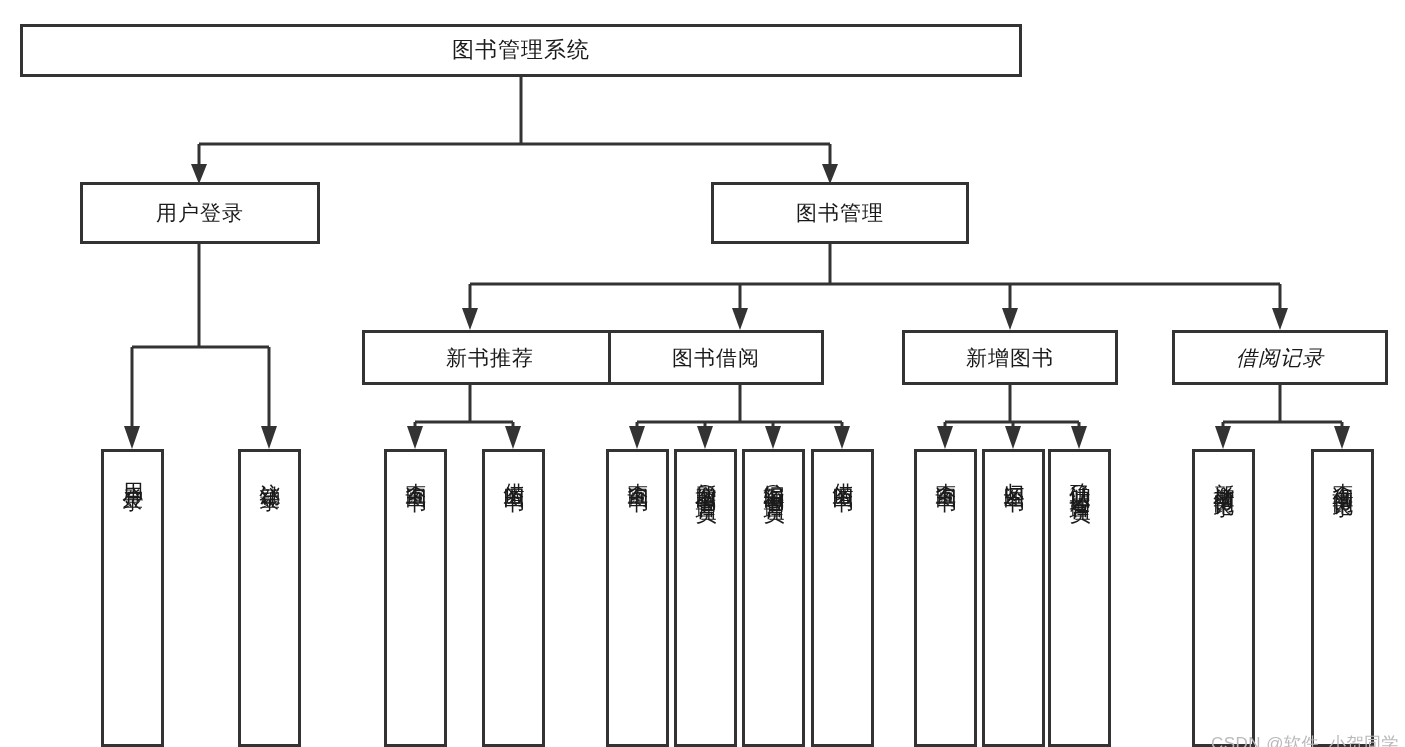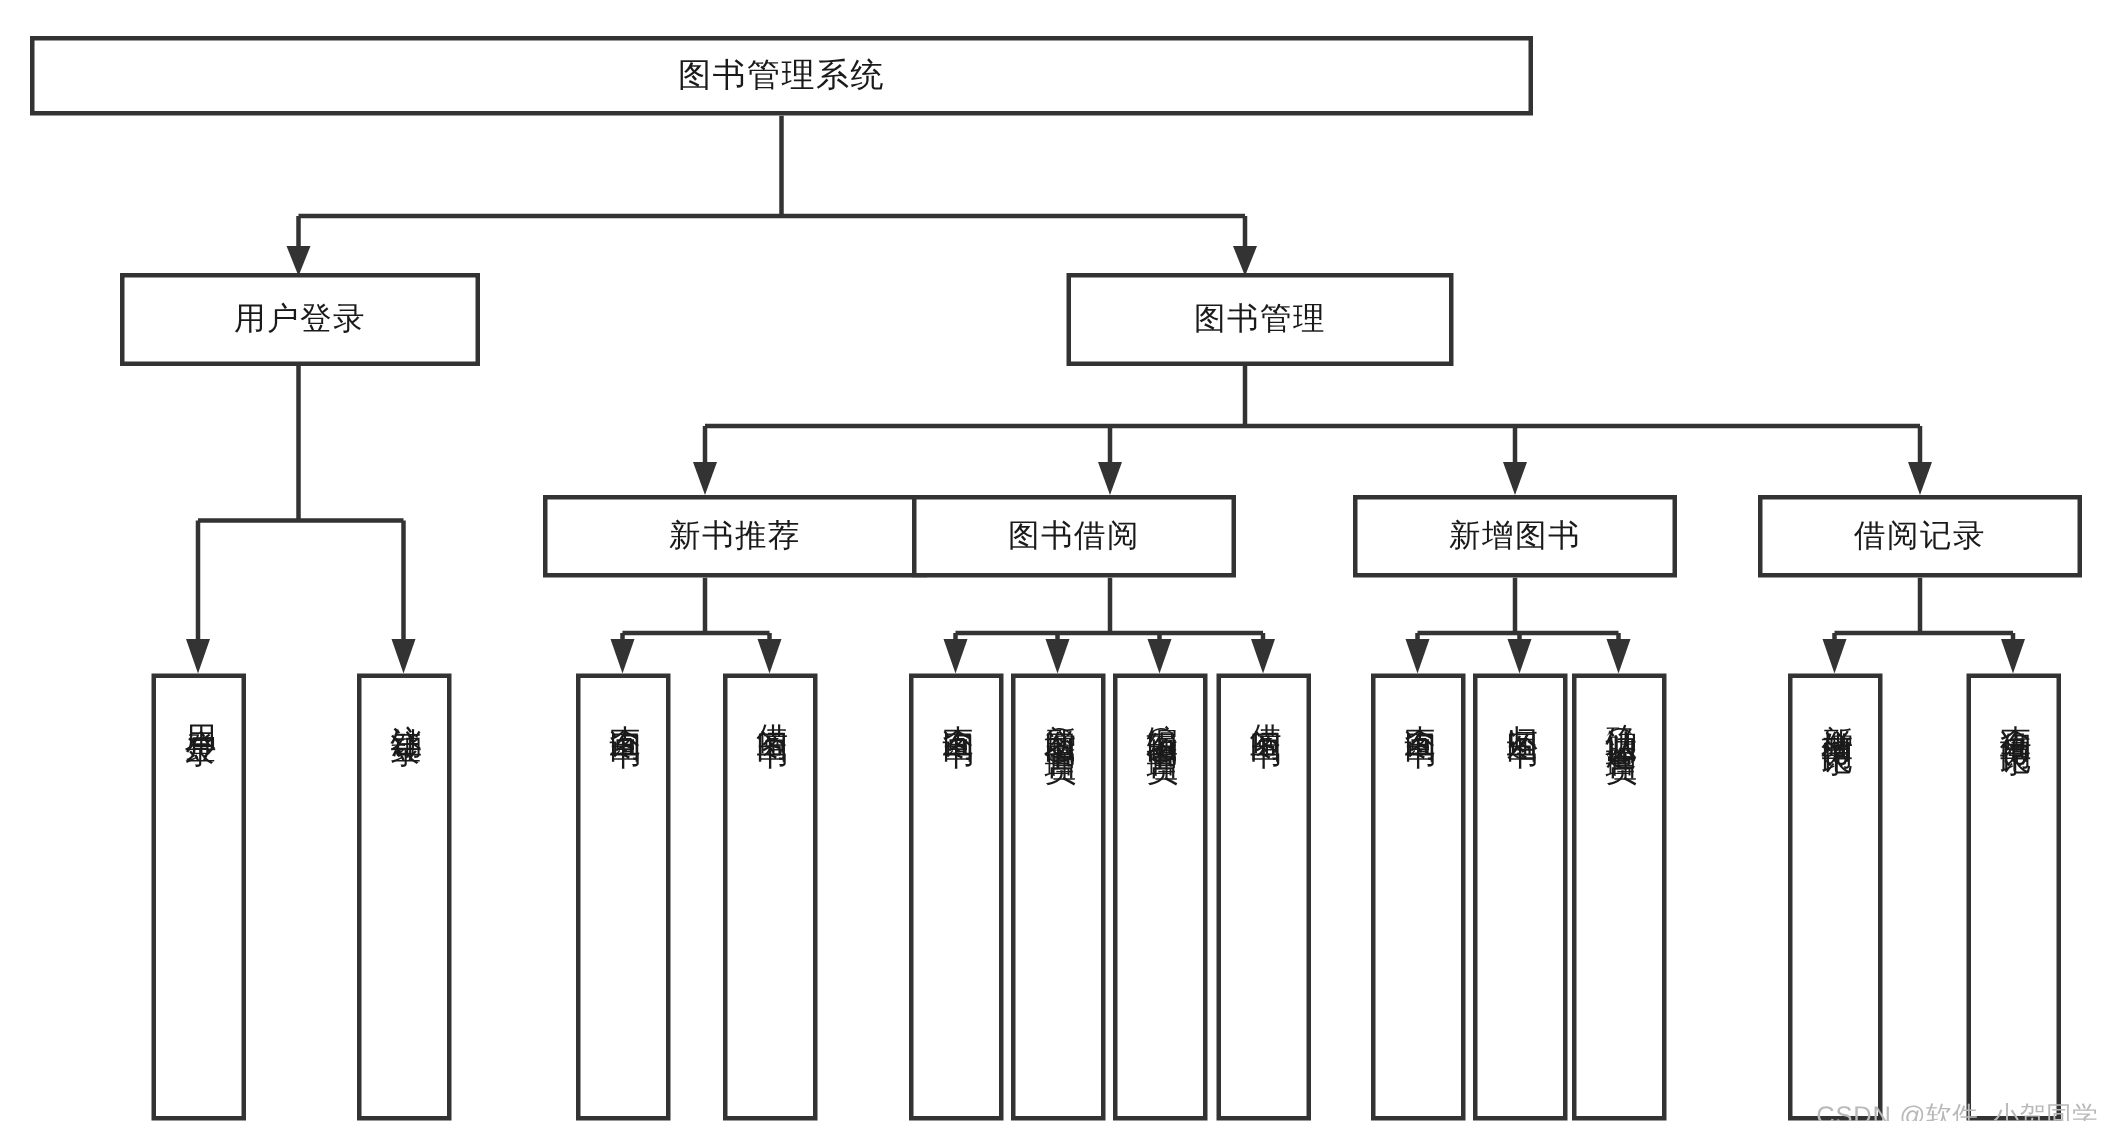--- a/index.html
+++ b/index.html
@@ -164,21 +164,21 @@
   </div>
 
   <div class="node" style="left:608px;top:318px;width:216px;height:55px;">
     <span class="lbl">图书借阅</span>
   </div>
 
   <div class="node" style="left:902px;top:318px;width:216px;height:55px;">
     <span class="lbl">新增图书</span>
   </div>
 
-  <div class="node" style="left:1172px;top:318px;width:216px;height:55px;">
+  <div class="node" style="left:1172px;top:318px;width:216px;height:55px;font-style:italic;">
     <span class="lbl">借阅记录</span>
   </div>
 
   <div class="node vert" style="left:101px;top:437px;width:63px;height:298px;">
     <span class="lbl">用户登录</span>
   </div>
   <div class="node vert" style="left:238px;top:437px;width:63px;height:298px;">
     <span class="lbl">注销登录</span>
   </div>
 

